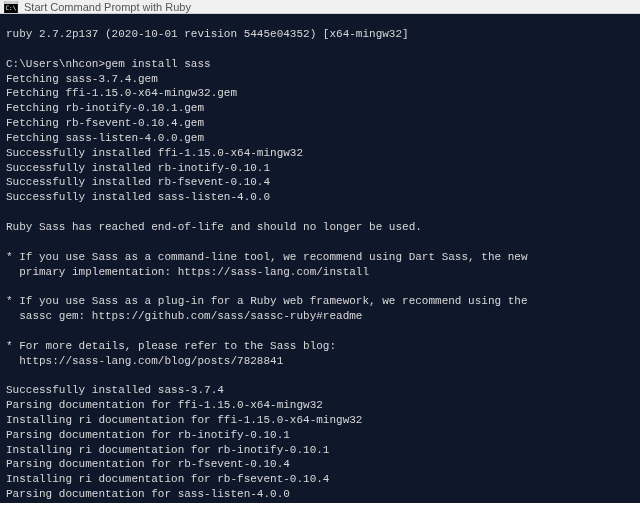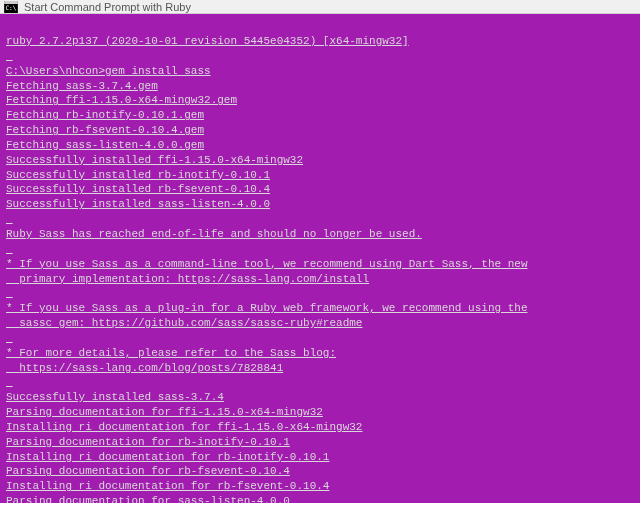--- a/index.html
+++ b/index.html
@@ -1,20 +1,20 @@
 <!DOCTYPE html>
 <html><head>
   <meta charset="utf-8">
   <style>
     * { margin: 0; padding: 0; box-sizing: border-box; }
     body { width: 640px; height: 511px; font-family: Consolas, "Courier New", monospace; font-size: 11px; background: #fff; overflow: hidden; }
     .title-bar { height: 14px; background: #f0f0f0; border-bottom: 1px solid #d0d0d0; display: flex; align-items: center; padding: 0 4px; gap: 6px; }
     .title-icon { width: 14px; height: 12px; display: inline-block; }
     .title-text { color: #555; font-family: "Segoe UI", Tahoma, sans-serif; font-size: 11px; }
-    .terminal { background: #a21caf; color: #d8d8d8; height: calc(100% - 22px); padding: 20px 6px; overflow-y: auto; line-height: 1.35; white-space: pre-wrap; text-decoration: underline; }
+    .terminal { background: #0f172a; color: #d8d8d8; height: calc(100% - 22px); padding: 13px 6px; overflow-y: auto; line-height: 1.35; white-space: pre-wrap; }
     .line { display: block; }
     .blank { height: 1.35em; }
     ::-webkit-scrollbar { width: 14px; }
     ::-webkit-scrollbar-track { background: #2b2b2b; }
     ::-webkit-scrollbar-thumb { background: #555; }
   </style>
 </head>
 <body>
 
 <div class="title-bar">

